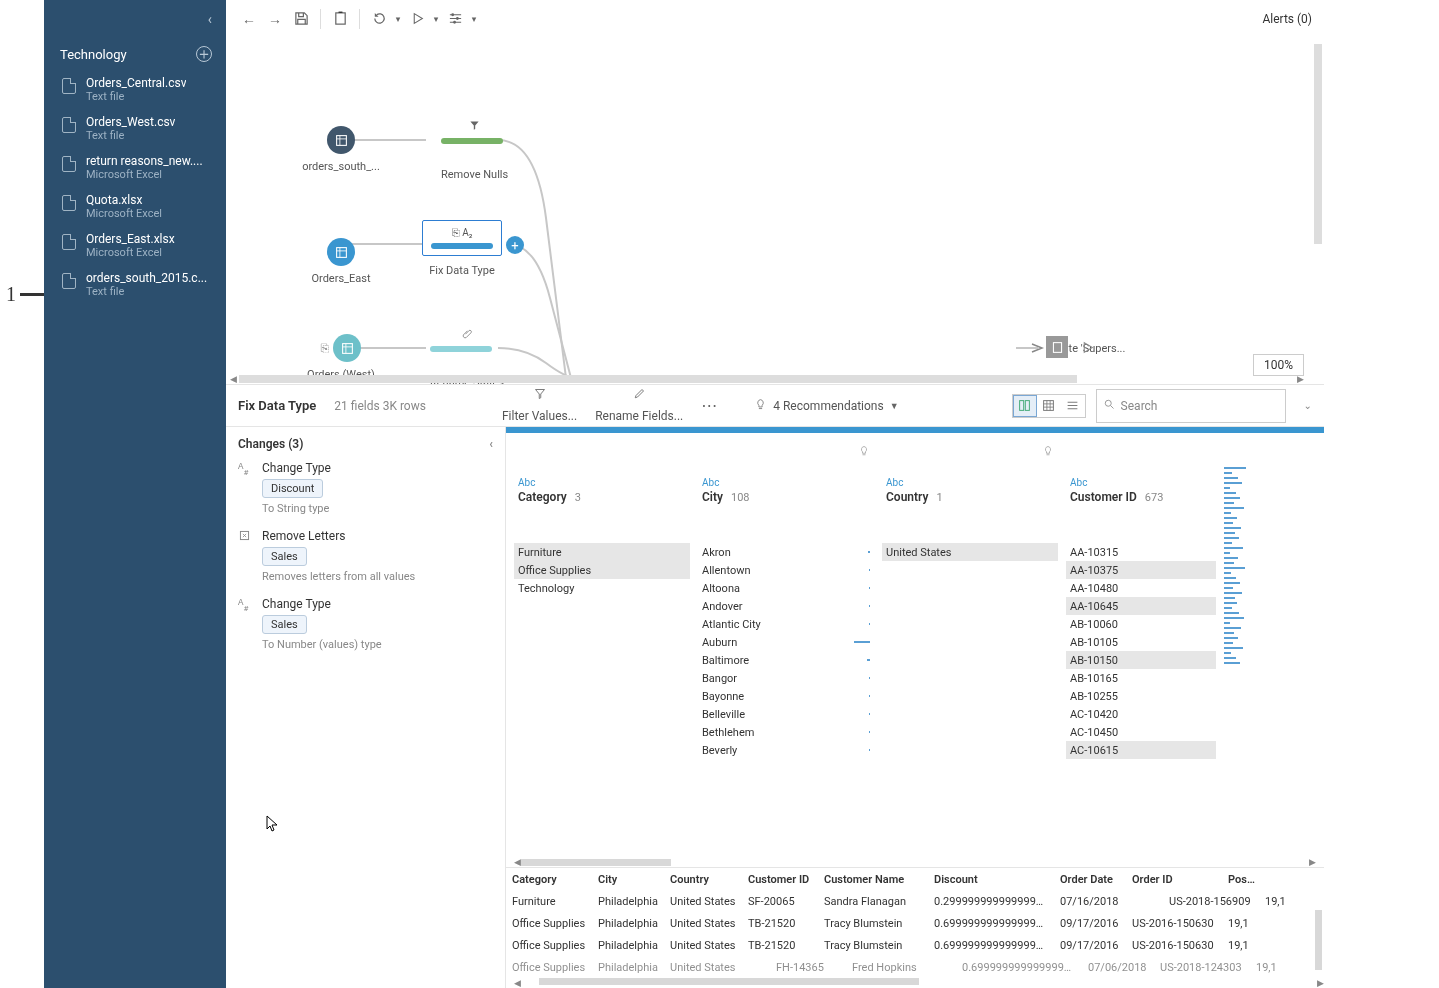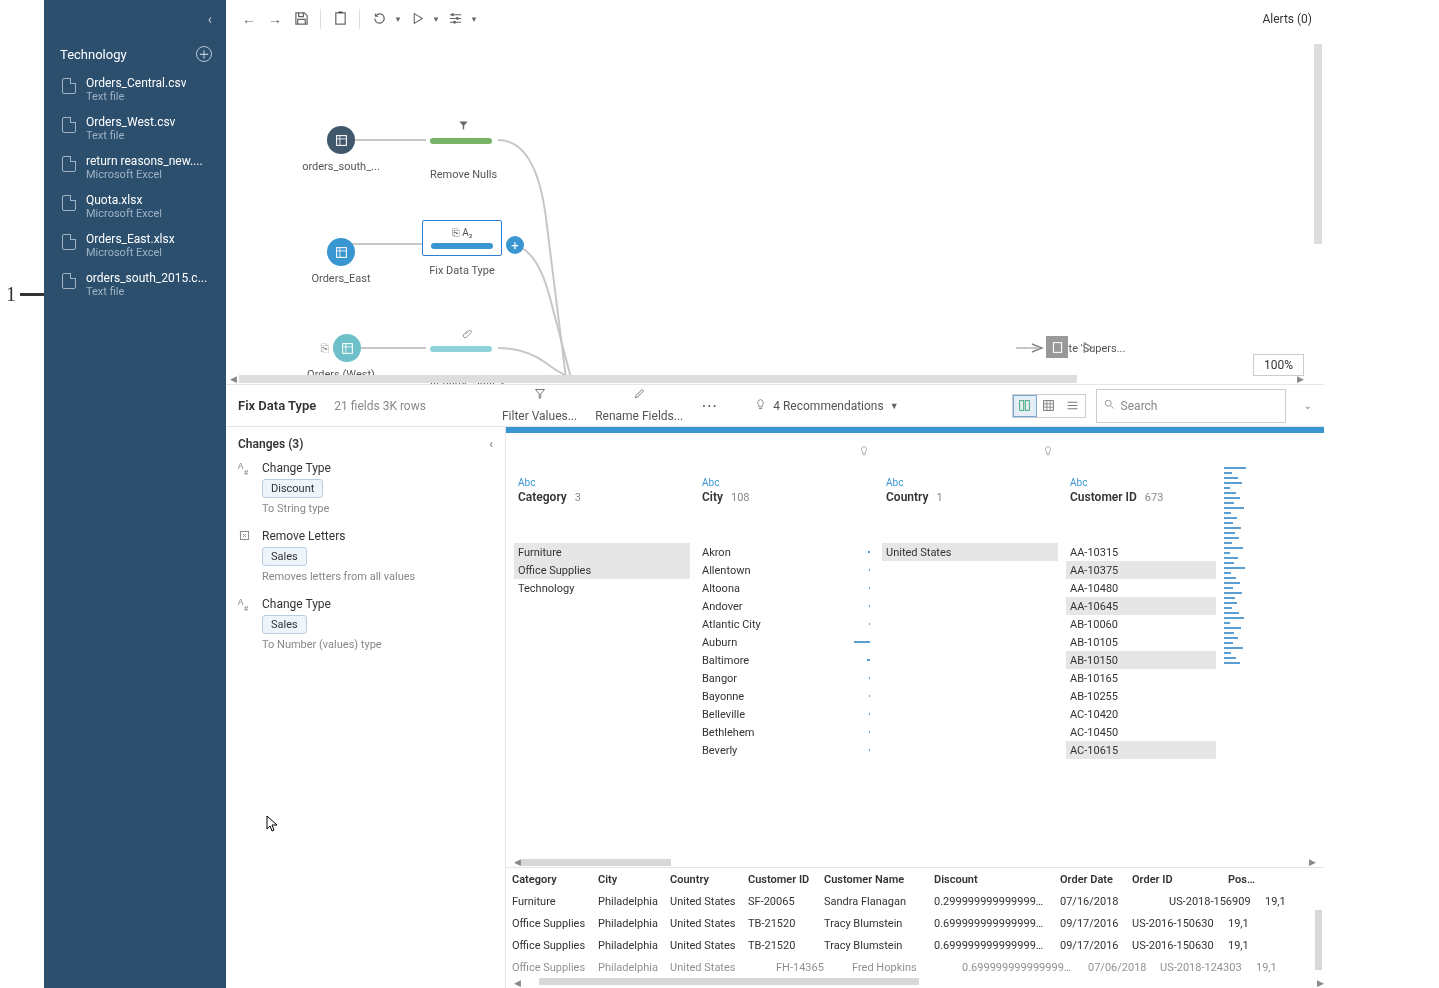--- a/index.html
+++ b/index.html
@@ -225,21 +225,21 @@
 
       <div class="node" style="left:70px; top:88px; width:90px;">
         <div class="node-circle" style="background:#41576c;">
           <svg width="13" height="13" viewBox="0 0 16 16">
               <rect x="2" y="2" width="12" height="12" fill="none" stroke="#fff" stroke-width="1.3"></rect>
               <path stroke="#fff" d="M2 6h12M6 2v12"></path>
             </svg>
         </div>
         <div class="node-label">orders_south_...</div>
       </div>
-      <div class="step-box" style="left:204px; top:82px; text-align:center;">
+      <div class="step-box" style="left:215px; top:82px; text-align:center;">
         <div style="font-size:11px;color:#555;margin-bottom:4px;">
           <svg width="11" height="11" viewBox="0 0 16 16">
               <path fill="#666" d="M2 2h12l-5 6v5l-2 1v-6z"></path>
             </svg>
         </div>
         <div class="step-bar" style="background:#77b266;"></div>
         <div class="step-label">Remove Nulls</div>
       </div>
 
       <div class="node" style="left:70px; top:200px; width:90px;">

